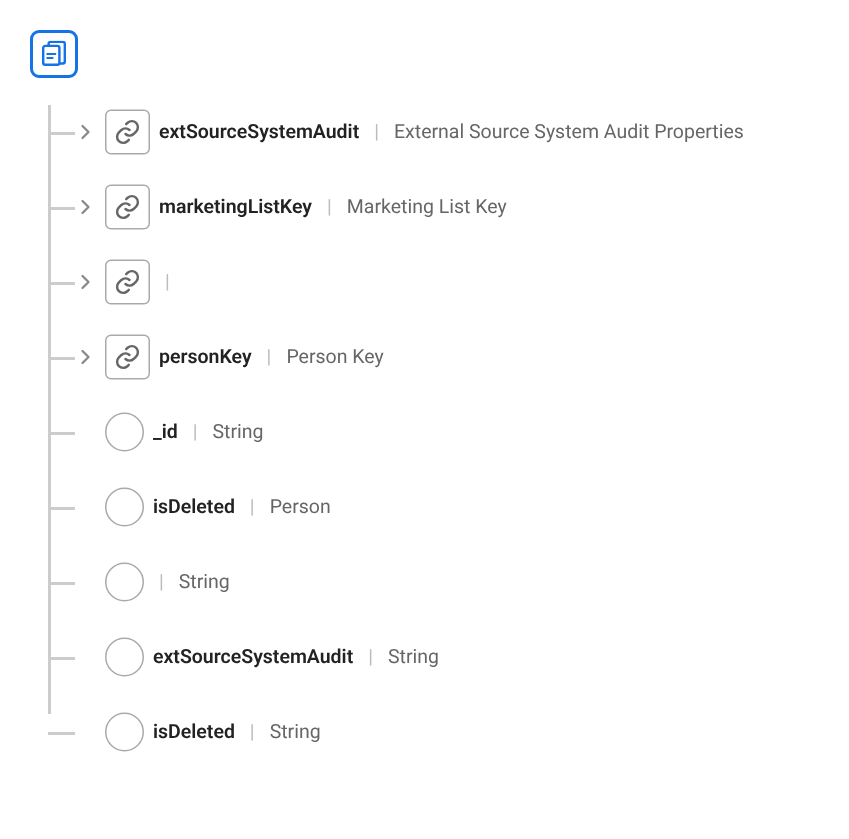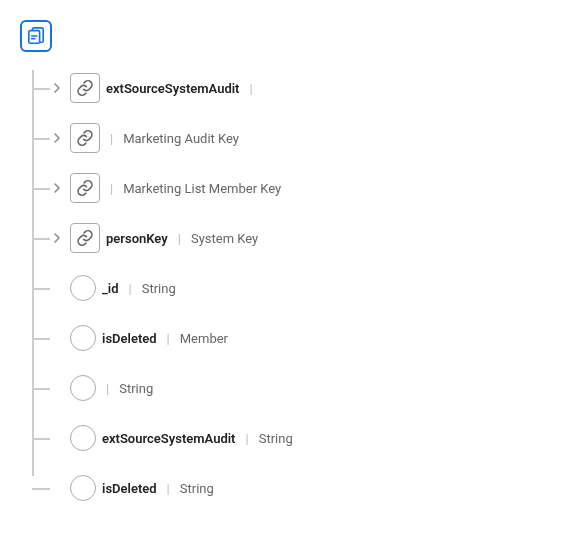--- a/index.html
+++ b/index.html
@@ -162,80 +162,81 @@
           </svg>
         </span>
         <div class="object-icon">
           <svg width="18" height="18" viewBox="0 0 20 20" fill="none">
       <path d="M8.5 11.5a4.5 4.5 0 006 0l2-2a4.5 4.5 0 00-6.36-6.36l-1.1 1.1" stroke="#666" stroke-width="1.8" stroke-linecap="round"></path>
       <path d="M11.5 8.5a4.5 4.5 0 00-6 0l-2 2a4.5 4.5 0 006.36 6.36l1.1-1.1" stroke="#666" stroke-width="1.8" stroke-linecap="round"></path>
     </svg>
         </div>
         <span class="field-name">extSourceSystemAudit</span>
         <span class="separator">|</span>
-      </div>
-      <div class="tree-item">
-        <span class="expand-arrow">
-          <svg width="8" height="12" viewBox="0 0 8 12">
-            <path d="M2 2l4 4-4 4" stroke="#888" stroke-width="1.5" fill="none" stroke-linecap="round" stroke-linejoin="round"></path>
-          </svg>
-        </span>
-        <div class="object-icon">
-          <svg width="18" height="18" viewBox="0 0 20 20" fill="none">
-      <path d="M8.5 11.5a4.5 4.5 0 006 0l2-2a4.5 4.5 0 00-6.36-6.36l-1.1 1.1" stroke="#666" stroke-width="1.8" stroke-linecap="round"></path>
-      <path d="M11.5 8.5a4.5 4.5 0 00-6 0l-2 2a4.5 4.5 0 006.36 6.36l1.1-1.1" stroke="#666" stroke-width="1.8" stroke-linecap="round"></path>
-    </svg>
-        </div>
-        <span class="separator">|</span>
-        <span class="field-desc">Marketing Audit Key</span>
-      </div>
-      <div class="tree-item">
-        <span class="expand-arrow">
-          <svg width="8" height="12" viewBox="0 0 8 12">
-            <path d="M2 2l4 4-4 4" stroke="#888" stroke-width="1.5" fill="none" stroke-linecap="round" stroke-linejoin="round"></path>
-          </svg>
-        </span>
-        <div class="object-icon">
-          <svg width="18" height="18" viewBox="0 0 20 20" fill="none">
-      <path d="M8.5 11.5a4.5 4.5 0 006 0l2-2a4.5 4.5 0 00-6.36-6.36l-1.1 1.1" stroke="#666" stroke-width="1.8" stroke-linecap="round"></path>
-      <path d="M11.5 8.5a4.5 4.5 0 00-6 0l-2 2a4.5 4.5 0 006.36 6.36l1.1-1.1" stroke="#666" stroke-width="1.8" stroke-linecap="round"></path>
-    </svg>
-        </div>
-        <span class="separator">|</span>
-        <span class="field-desc">Marketing List Member Key</span>
+        <span class="field-desc">External Source System Audit Properties</span>
+      </div>
+      <div class="tree-item">
+        <span class="expand-arrow">
+          <svg width="8" height="12" viewBox="0 0 8 12">
+            <path d="M2 2l4 4-4 4" stroke="#888" stroke-width="1.5" fill="none" stroke-linecap="round" stroke-linejoin="round"></path>
+          </svg>
+        </span>
+        <div class="object-icon">
+          <svg width="18" height="18" viewBox="0 0 20 20" fill="none">
+      <path d="M8.5 11.5a4.5 4.5 0 006 0l2-2a4.5 4.5 0 00-6.36-6.36l-1.1 1.1" stroke="#666" stroke-width="1.8" stroke-linecap="round"></path>
+      <path d="M11.5 8.5a4.5 4.5 0 00-6 0l-2 2a4.5 4.5 0 006.36 6.36l1.1-1.1" stroke="#666" stroke-width="1.8" stroke-linecap="round"></path>
+    </svg>
+        </div>
+        <span class="field-name">marketingListKey</span>
+        <span class="separator">|</span>
+        <span class="field-desc">Marketing List Key</span>
+      </div>
+      <div class="tree-item">
+        <span class="expand-arrow">
+          <svg width="8" height="12" viewBox="0 0 8 12">
+            <path d="M2 2l4 4-4 4" stroke="#888" stroke-width="1.5" fill="none" stroke-linecap="round" stroke-linejoin="round"></path>
+          </svg>
+        </span>
+        <div class="object-icon">
+          <svg width="18" height="18" viewBox="0 0 20 20" fill="none">
+      <path d="M8.5 11.5a4.5 4.5 0 006 0l2-2a4.5 4.5 0 00-6.36-6.36l-1.1 1.1" stroke="#666" stroke-width="1.8" stroke-linecap="round"></path>
+      <path d="M11.5 8.5a4.5 4.5 0 00-6 0l-2 2a4.5 4.5 0 006.36 6.36l1.1-1.1" stroke="#666" stroke-width="1.8" stroke-linecap="round"></path>
+    </svg>
+        </div>
+        <span class="separator">|</span>
       </div>
       <div class="tree-item">
         <span class="expand-arrow">
           <svg width="8" height="12" viewBox="0 0 8 12">
             <path d="M2 2l4 4-4 4" stroke="#888" stroke-width="1.5" fill="none" stroke-linecap="round" stroke-linejoin="round"></path>
           </svg>
         </span>
         <div class="object-icon">
           <svg width="18" height="18" viewBox="0 0 20 20" fill="none">
       <path d="M8.5 11.5a4.5 4.5 0 006 0l2-2a4.5 4.5 0 00-6.36-6.36l-1.1 1.1" stroke="#666" stroke-width="1.8" stroke-linecap="round"></path>
       <path d="M11.5 8.5a4.5 4.5 0 00-6 0l-2 2a4.5 4.5 0 006.36 6.36l1.1-1.1" stroke="#666" stroke-width="1.8" stroke-linecap="round"></path>
     </svg>
         </div>
         <span class="field-name">personKey</span>
         <span class="separator">|</span>
-        <span class="field-desc">System Key</span>
+        <span class="field-desc">Person Key</span>
       </div>
       <div class="tree-item">
         <span style="width: 14px; flex-shrink: 0;"></span>
         <div class="circle-icon"></div>
         <span class="field-name">_id</span>
         <span class="separator">|</span>
         <span class="field-desc">String</span>
       </div>
       <div class="tree-item">
         <span style="width: 14px; flex-shrink: 0;"></span>
         <div class="circle-icon"></div>
         <span class="field-name">isDeleted</span>
         <span class="separator">|</span>
-        <span class="field-desc">Member</span>
+        <span class="field-desc">Person</span>
       </div>
       <div class="tree-item">
         <span style="width: 14px; flex-shrink: 0;"></span>
         <div class="circle-icon"></div>
         <span class="separator">|</span>
         <span class="field-desc">String</span>
       </div>
       <div class="tree-item">
         <span style="width: 14px; flex-shrink: 0;"></span>
         <div class="circle-icon"></div>

